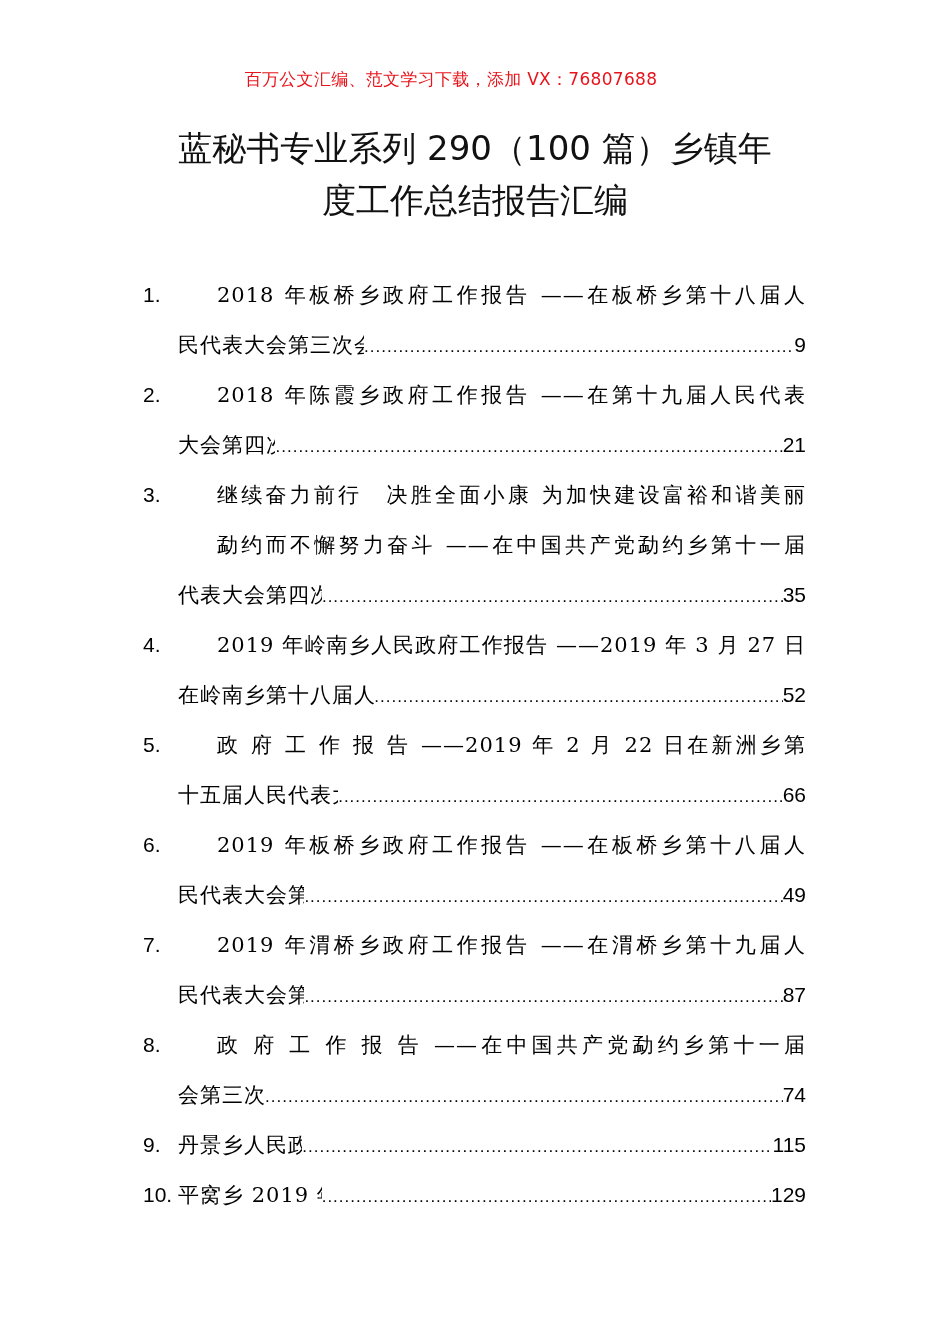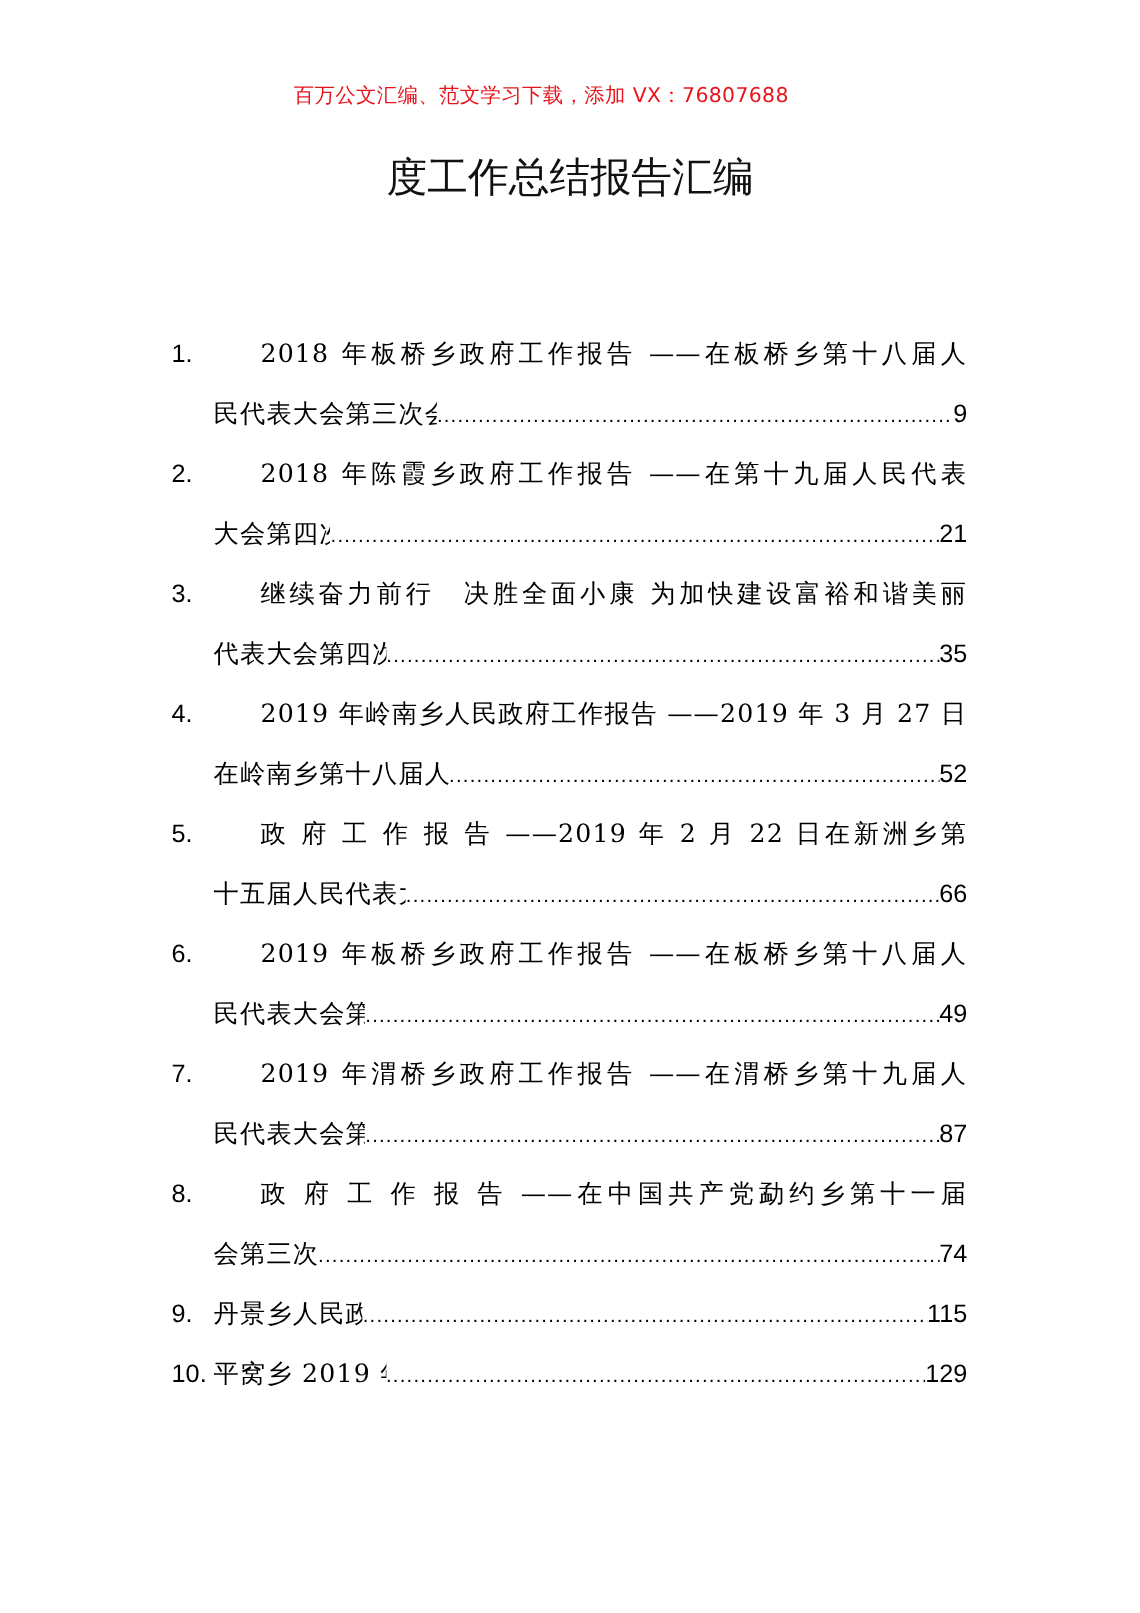--- a/index.html
+++ b/index.html
@@ -22,20 +22,21 @@
             font-family: "Liberation Sans", sans-serif; font-size: 17px; }
   .leader::after { content: "................................................................................................................................................................"; }
   .page { flex: 0 0 auto; font-family: "Liberation Sans", sans-serif; }
 </style>
 </head>
 <body>
 
 <div class="banner">百万公文汇编、范文学习下载，添加 VX：76807688</div>
 
 <div class="title">
+  <div>蓝秘书专业系列 290（100 篇）乡镇年</div>
   <div>度工作总结报告汇编</div>
 </div>
 
 <div class="toc">
 
   <div class="entry">
     <div class="line">
         <span class="num">1.</span>
         <span class="text justify">2018 年板桥乡政府工作报告 ——在板桥乡第十八届人</span>
       </div>
@@ -57,20 +58,24 @@
         <span class="text">大会第四次会议上</span>
         <span class="leader"></span>
         <span class="page">21</span>
       </div>
   </div>
 
   <div class="entry">
     <div class="line">
         <span class="num">3.</span>
         <span class="text justify">继续奋力前行　决胜全面小康 为加快建设富裕和谐美丽</span>
+      </div>
+    <div class="line">
+        <span class="indent"></span>
+        <span class="text justify">勐约而不懈努力奋斗 ——在中国共产党勐约乡第十一届</span>
       </div>
     <div class="line">
         <span class="indent"></span>
         <span class="text">代表大会第四次会议上的报告</span>
         <span class="leader"></span>
         <span class="page">35</span>
       </div>
   </div>
 
   <div class="entry">

